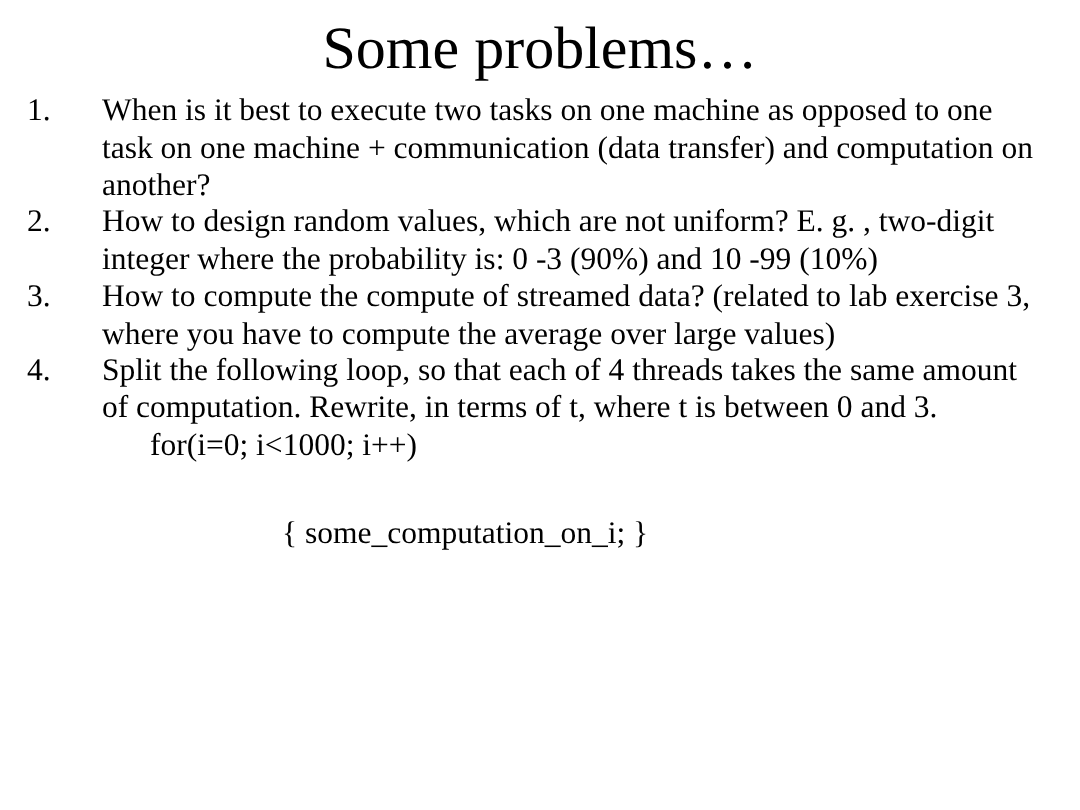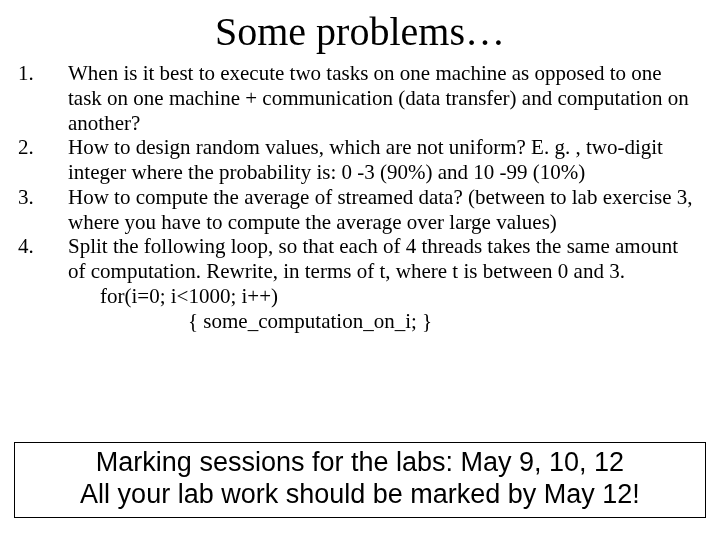--- a/index.html
+++ b/index.html
@@ -44,20 +44,21 @@
   .body {
     display: table-cell;
     vertical-align: top;
     padding-right: 6px;
   }
   .code-line1 {
     padding-left: 32px;
   }
   .code-line2 {
     padding-left: 120px;
+    margin-top: 34px;
   }
   .footer-box {
     position: absolute;
     left: 14px;
     right: 14px;
     bottom: 22px;
     border: 1px solid #000;
     text-align: center;
     font-size: 27px;
     line-height: 1.18;
@@ -79,32 +80,28 @@
       <div class="body">When is it best to execute two tasks on one machine as opposed to one task on one machine + communication (data transfer) and computation on another?</div>
     </div>
 
     <div class="row">
       <div class="num">2.</div>
       <div class="body">How to design random values, which are not uniform? E. g. , two-digit integer where the probability is: 0 -3 (90%) and 10 -99 (10%)</div>
     </div>
 
     <div class="row">
       <div class="num">3.</div>
-      <div class="body">How to compute the average of streamed data? (between to lab exercise 3, where you have to compute the average over large values)</div>
+      <div class="body">How to compute the compute of streamed data? (related to lab exercise 3, where you have to compute the average over large values)</div>
     </div>
 
     <div class="row">
       <div class="num">4.</div>
       <div class="body">
         <span>Split the following loop, so that each of 4 threads takes the same amount of computation. Rewrite, in terms of t, where t is between 0 and 3.</span>
         <div class="code-line1">for(i=0; i&lt;1000; i++)</div>
         <div class="code-line2">{ some_computation_on_i; }</div>
       </div>
     </div>
 
   </div>
 
-  <div class="footer-box">
-    <div>Marking sessions for the labs: May 9, 10, 12</div>
-    <div>All your lab work should be marked by May 12!</div>
-  </div>
 
 </div>
 
 </body></html>

